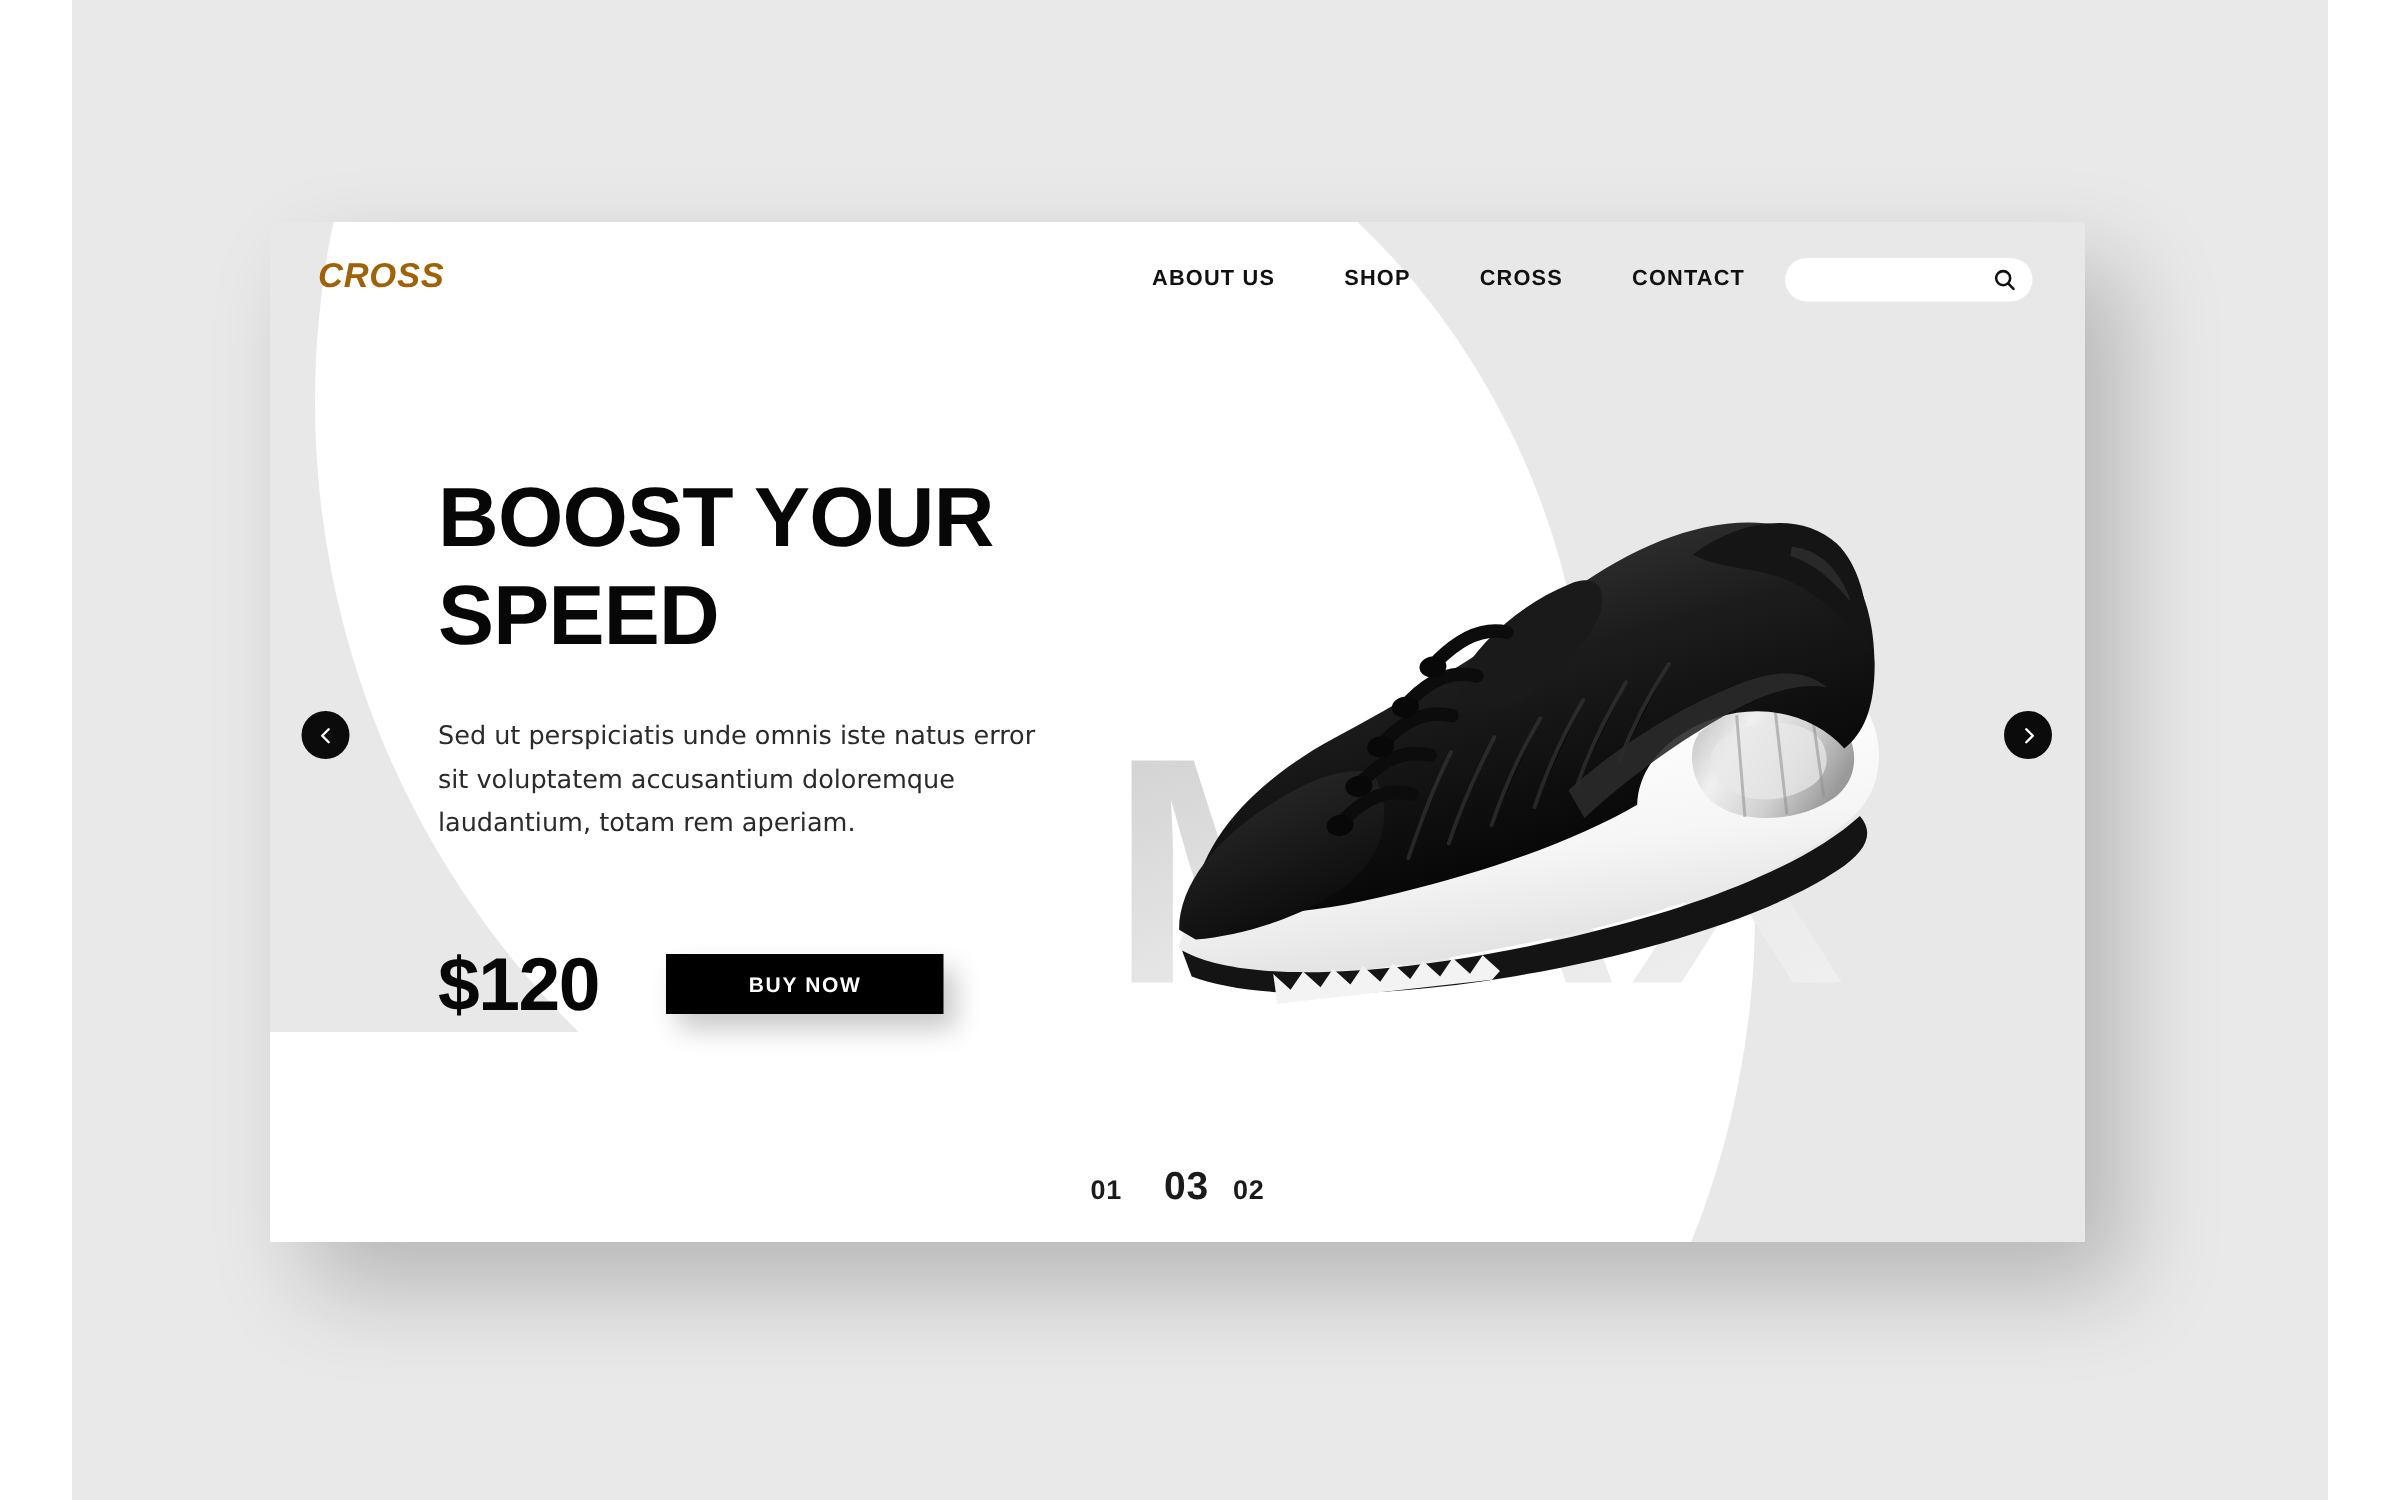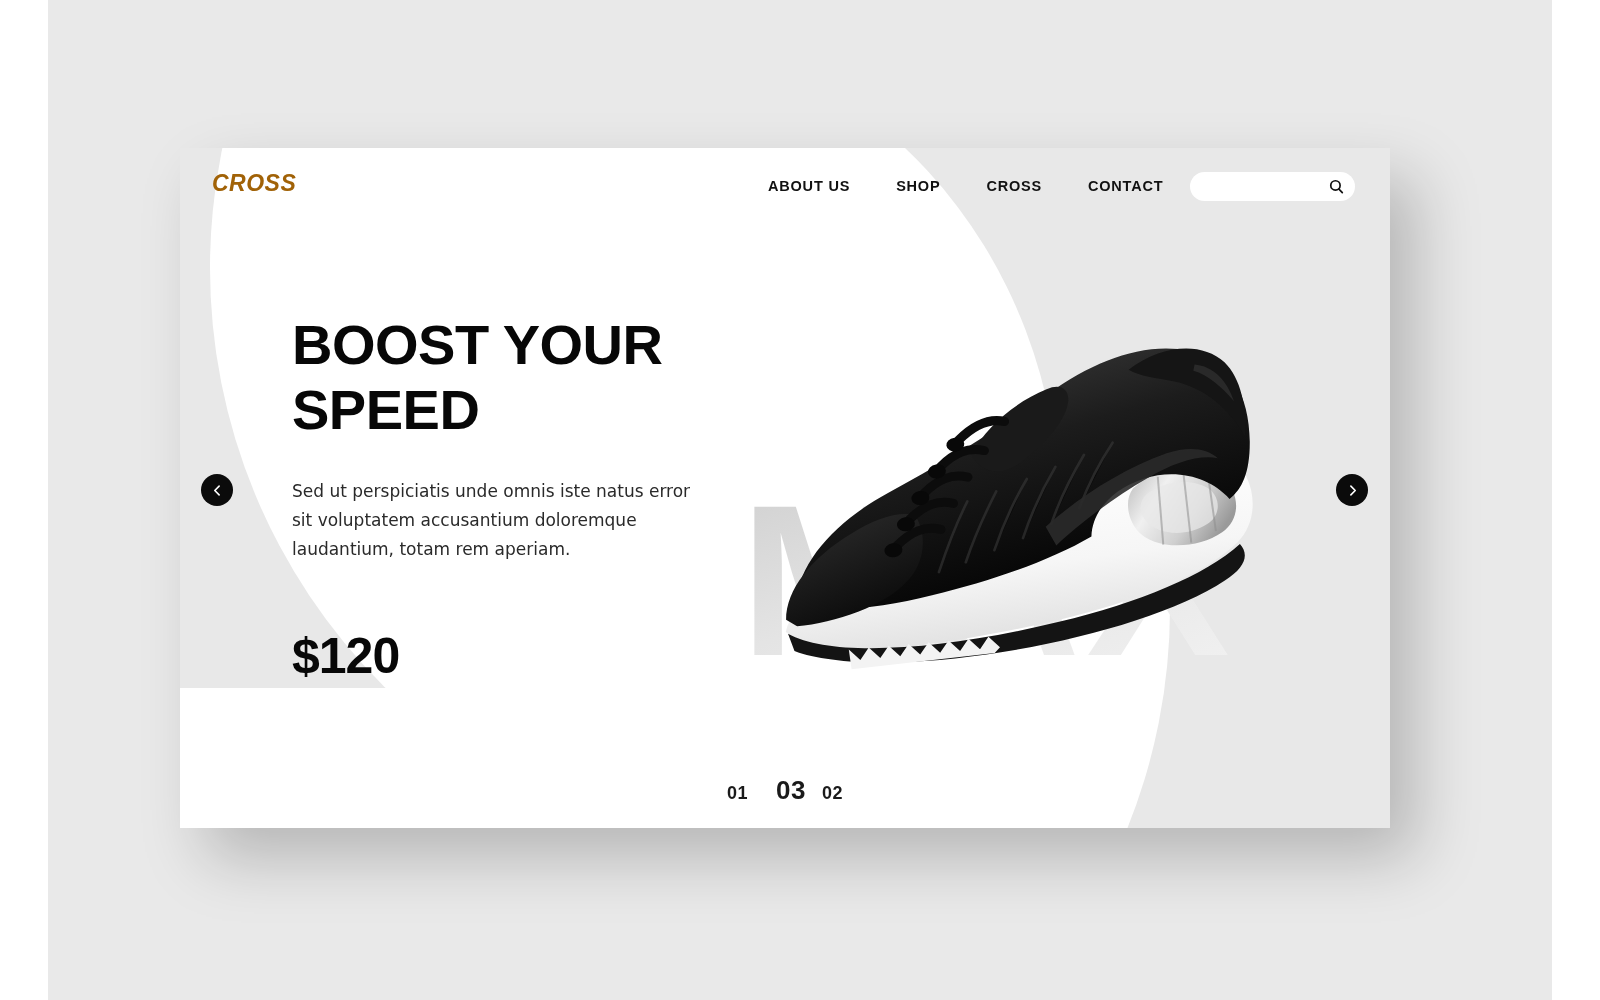--- a/index.html
+++ b/index.html
@@ -427,20 +427,21 @@
   <div class="content">
     <h1 class="headline">
       <span>BOOST YOUR</span><br>
       <span>SPEED</span>
     </h1>
 
     <p class="desc">Sed ut perspiciatis unde omnis iste natus error sit voluptatem accusantium doloremque laudantium, totam rem aperiam.</p>
 
     <div class="buy-row">
       <div class="price">$120</div>
+      <button class="buy-btn">BUY NOW</button>
     </div>
   </div>
 
   <div class="pagination">
     <span class="pg">01</span>
     <span class="pg active">03</span>
     <span class="pg">02</span>
   </div>
 </div>
 

